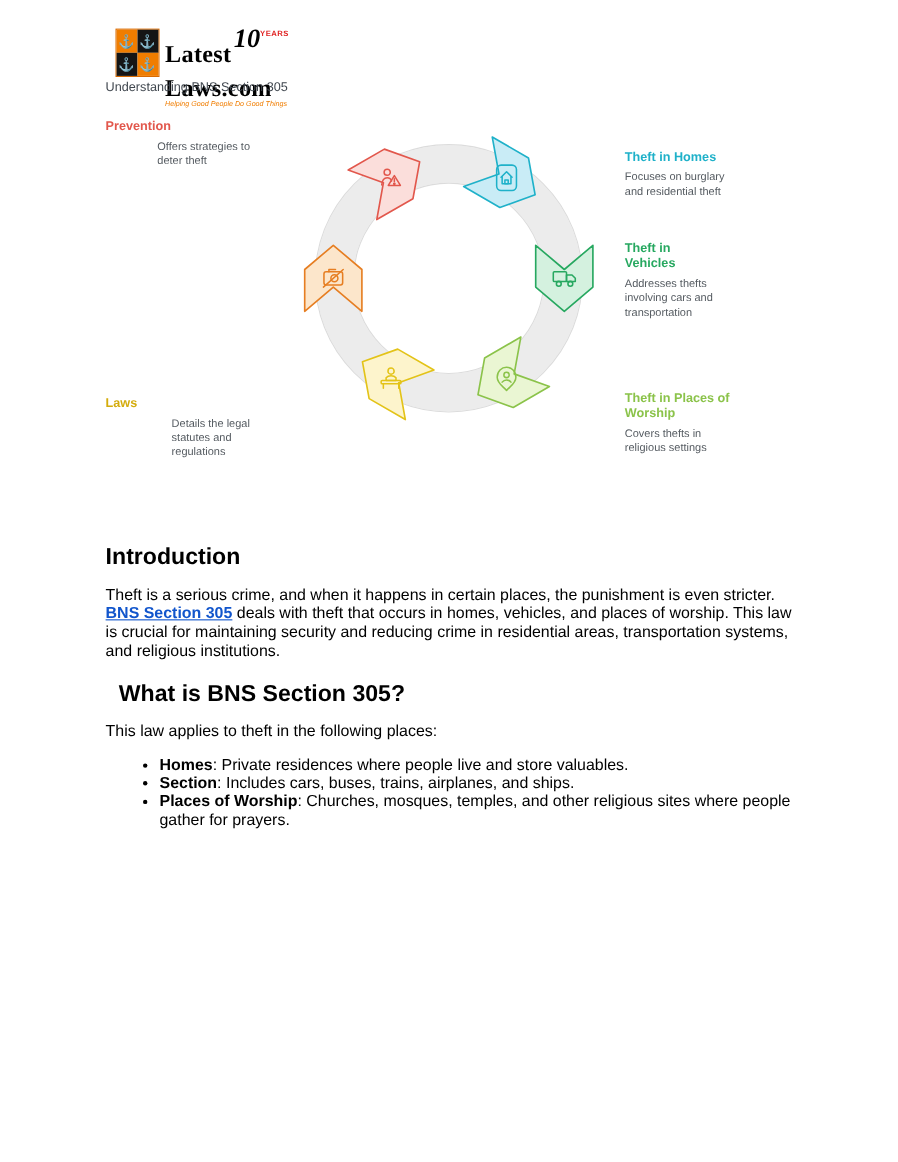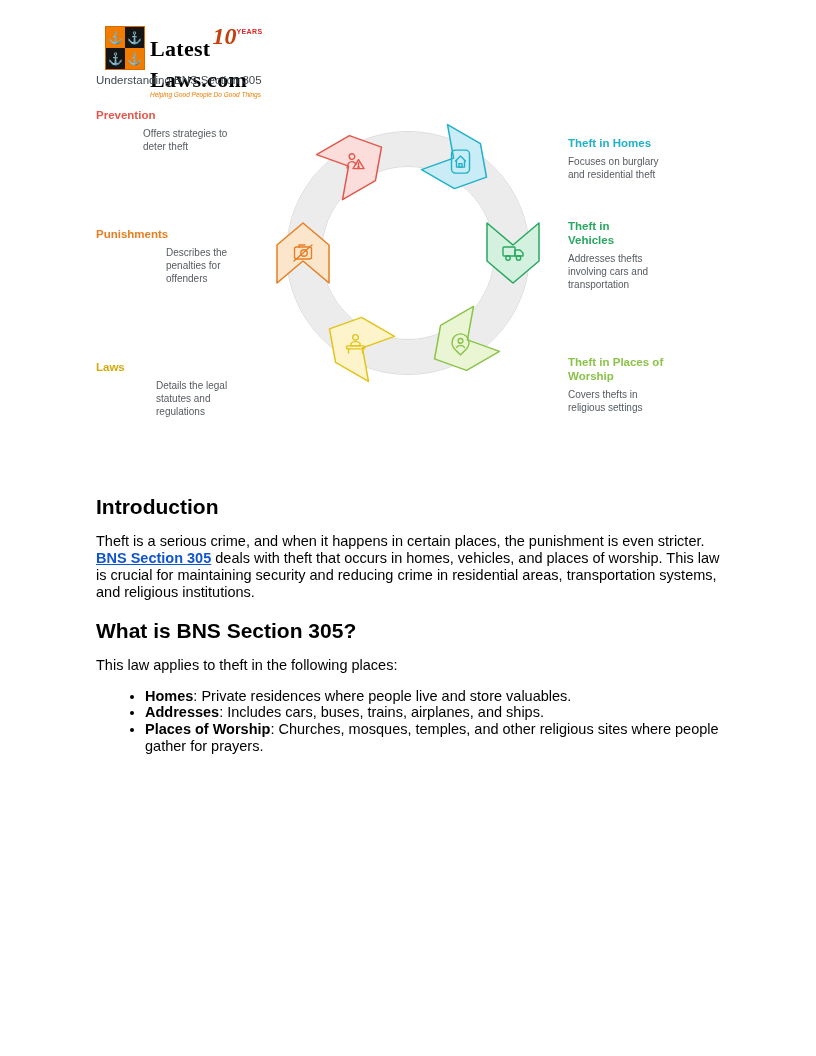--- a/index.html
+++ b/index.html
@@ -52,21 +52,21 @@
     color: #000000;
     letter-spacing: 0.3px;
     margin-top: 14px;
   }
   .logo-ten {
     font-family: "Liberation Serif", serif;
     font-style: italic;
     font-weight: bold;
     font-size: 24px;
     line-height: 20px;
-    color: #c2410c;
+    color: #000000;
     margin-left: 2px;
   }
   .logo-years {
     font-size: 7px;
     font-weight: bold;
     color: #e02424;
     margin-top: 2px;
     letter-spacing: 0.4px;
   }
   .logo-tagline {
@@ -101,21 +101,21 @@
   .seg-homes       .seg-title { color: #1fb1c9; margin-top: 28px; }
   .seg-punishments .seg-title { color: #e67e22; }
   .seg-vehicles    .seg-title { color: #27a860; }
   .seg-laws        .seg-title { color: #d4ac0d; }
   .seg-worship     .seg-title { color: #8bc34a; }
 
   
   .content { margin: 0 96px; }
   .content h2 { font-size: 21px; line-height: 20px; font-weight: bold; color: #000; }
   .h-intro { margin: 56px 0 0; }
-  .h-what  { margin: 20px 0 0; }
+  .h-what  { margin: 20px 12px 0; }
   .content p { font-size: 14.5px; line-height: 16.9px; margin: 16px 0 0; }
   .doc-link { color: #1155cc; font-weight: bold; text-decoration: underline; cursor: pointer; }
   .places-list { margin: 14px 0 0; padding-left: 49px; }
   .places-list li { font-size: 14.5px; line-height: 16.9px; }
   .list-term { font-weight: bold; }
 </style>
 </head>
 <body>
 
 <div class="page">
@@ -207,24 +207,20 @@
     </svg>
 
     <div class="seg-label side-left seg-prevention" style="top:82px">
       <div class="seg-title">Prevention</div>
       <div class="seg-desc" style="width:105px">Offers strategies to deter theft</div>
     </div>
     <div class="seg-label side-right seg-homes" style="top:82px">
       <div class="seg-title">Theft in Homes</div>
       <div class="seg-desc" style="width:110px">Focuses on burglary and residential theft</div>
     </div>
-    <div class="seg-label side-left seg-punishments" style="top:201px">
-      <div class="seg-title">Punishments</div>
-      <div class="seg-desc" style="width:82px">Describes the penalties for offenders</div>
-    </div>
     <div class="seg-label side-right seg-vehicles" style="top:193px">
       <div class="seg-title" style="width:70px">Theft in Vehicles</div>
       <div class="seg-desc" style="width:95px">Addresses thefts involving cars and transportation</div>
     </div>
     <div class="seg-label side-left seg-laws" style="top:334px">
       <div class="seg-title">Laws</div>
       <div class="seg-desc" style="width:92px">Details the legal statutes and regulations</div>
     </div>
     <div class="seg-label side-right seg-worship" style="top:329px">
       <div class="seg-title" style="width:100px">Theft in Places of Worship</div>
@@ -234,18 +230,18 @@
 
   <div class="content">
     <h2 class="h-intro">Introduction</h2>
     <p class="para-1"><span>Theft is a serious crime, and when it happens in certain places, the punishment is even stricter. </span><a class="doc-link" href="#">BNS Section 305</a><span> deals with theft that occurs in homes, vehicles, and places of worship. This law is crucial for maintaining security and reducing crime in residential areas, transportation systems, and religious institutions.</span></p>
 
     <h2 class="h-what">What is BNS Section 305?</h2>
     <p class="para-2">This law applies to theft in the following places:</p>
 
     <ul class="places-list">
       <li><span class="list-term">Homes</span><span>: Private residences where people live and store valuables.</span></li>
-      <li><span class="list-term">Addresses</span><span>: Includes cars, buses, trains, airplanes, and ships.</span></li>
+      <li><span class="list-term">Section</span><span>: Includes cars, buses, trains, airplanes, and ships.</span></li>
       <li><span class="list-term">Places of Worship</span><span>: Churches, mosques, temples, and other religious sites where people gather for prayers.</span></li>
     </ul>
   </div>
 
 </div>
 
 </body></html>

